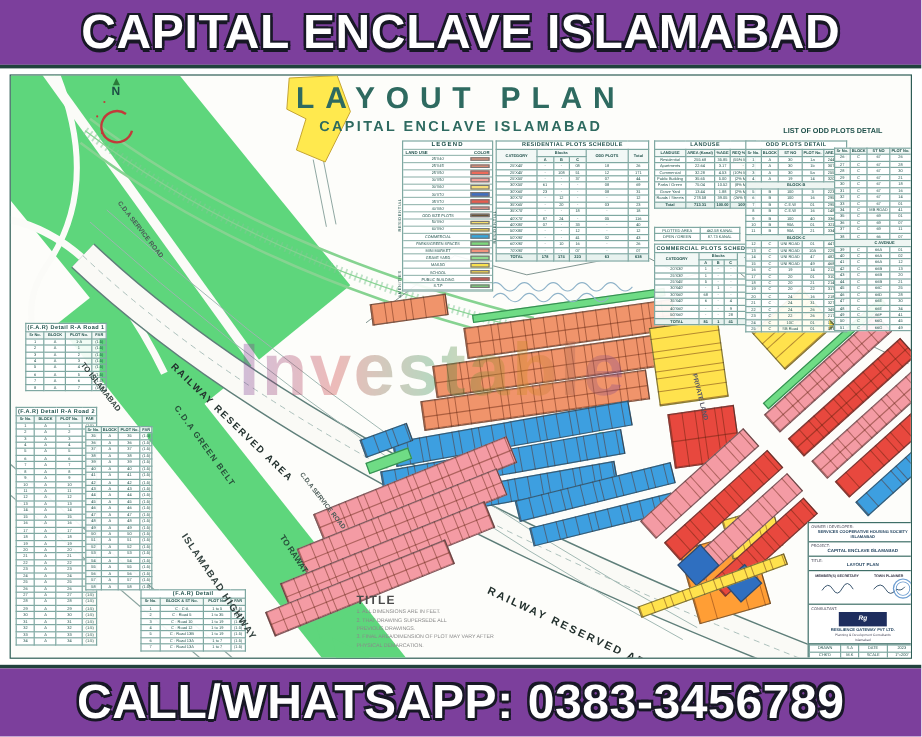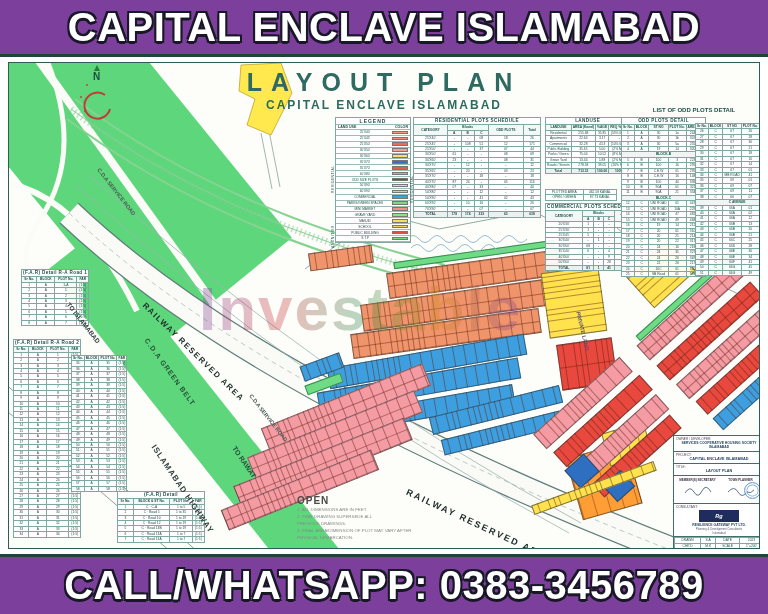--- a/index.html
+++ b/index.html
@@ -1459,21 +1459,21 @@
               <td>7</td>
               <td>C · Road 13A</td>
               <td>1 to 7</td>
               <td>(1:5)</td>
             </tr>
           </tbody>
         </table>
       </div>
 
     <div class="notes" style="left:288px;top:432px;width:130px">
-      <div class="nt">OPEN</div>
+      <div class="nt">TITLE</div>
       <div>
           <div class="ni">1.  ALL DIMENSIONS ARE IN FEET.</div>
           <div class="ni">2.  THAT DRAWING SUPERSEDE ALL</div>
           <div class="ni">     PREVIOUS DRAWINGS.</div>
           <div class="ni">3.  FINAL AREA/DIMENSION OF PLOT MAY VARY AFTER</div>
           <div class="ni">     PHYSICAL DEMARCATION.</div>
         </div>
     </div>
 
     <div class="tblock" style="left:664px;top:372px;width:92px">

